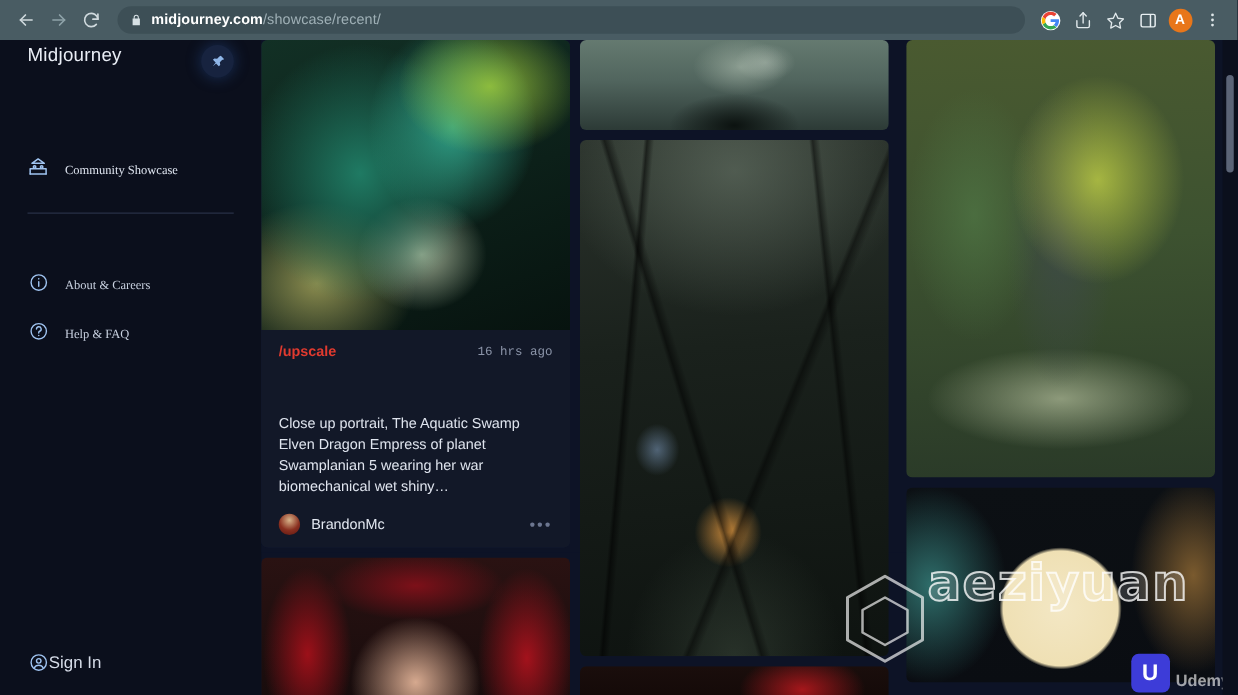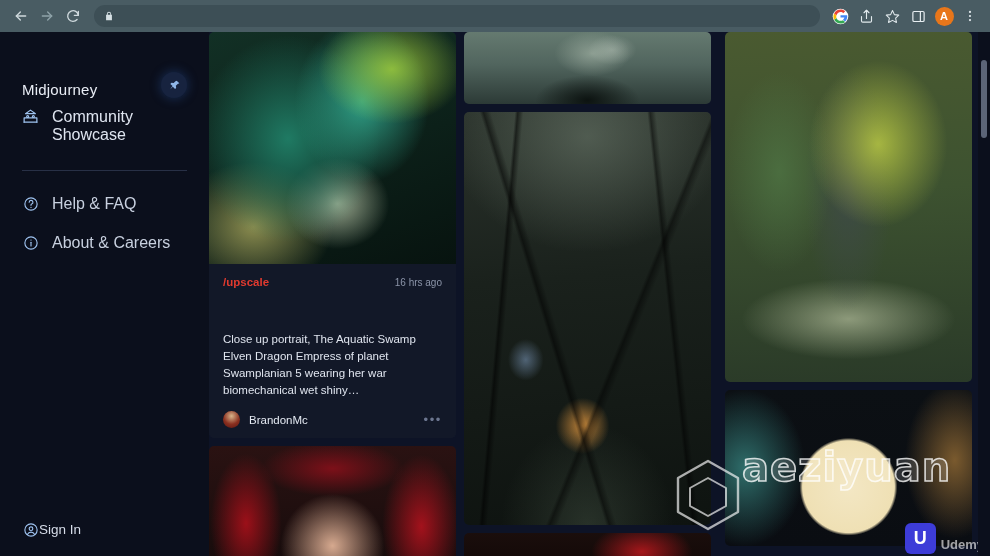--- a/index.html
+++ b/index.html
@@ -70,40 +70,41 @@
   }
 
   
   .sidebar {
     position: absolute; top: 0; left: 0;
     width: 209px; height: 524px;
     background: #0b0f1c;
     padding: 0 22px;
   }
   .brand-row {
-    display: flex; align-items: flex-end; justify-content: space-between;
+    display: flex; align-items: flex-start; justify-content: space-between;
     height: 66px;
     padding-top: 4px;
   }
   .brand-title {
     font-size: 15px; color: #e9edf5; font-weight: 500; letter-spacing: .2px;
   }
   .pin-btn {
     width: 26px; height: 26px; border-radius: 50%;
     background: #17233f;
     display: flex; align-items: center; justify-content: center;
     box-shadow: 0 0 10px 2px rgba(40,80,150,.35);
   }
   .nav-list { margin-top: 10px; }
   .nav-item {
-    display: flex; align-items: flex-start;
+    display: flex; align-items: flex-end;
     height: 34px;
     gap: 13px;
     color: #dfe5f0;
-    font-size: 16px;
+    font-size: 10px;
+    font-family: Liberation Serif, serif;
   }
   .nav-item .ico { width: 17px; height: 17px; display: flex; align-items: center; justify-content: center; flex:0 0 auto; }
   .divider {
     height: 1px;
     background: #283046;
     margin: 28px 0 24px 0;
   }
   .nav-sub .nav-item { height: 39px; color: #c8d0df; }
   .signin {
     position: absolute; bottom: 18px; left: 22px;
@@ -208,21 +209,21 @@
   
   .card-info {
     background: #121828;
     padding: 12px 14px 10px 14px;
   }
   .info-top {
     display: flex; align-items: center; justify-content: space-between;
     margin-bottom: 7px;
   }
   .cmd { color: #e03a2f; font-size: 11.5px; font-weight: 600; }
-  .ago { color: #8b94a8; font-size: 10px; }
+  .ago { color: #8b94a8; font-size: 10px; font-family: Liberation Mono, monospace; }
   .prompt {
     color: #dfe4ee;
     font-size: 11.5px;
     line-height: 17px;
     margin-bottom: 12px;
     margin-top: 43px;
   }
   .info-bottom { display: flex; align-items: center; justify-content: space-between; gap: 36px; }
   .author { display: flex; align-items: center; gap: 9px; }
   .author-av {
@@ -316,20 +317,21 @@
         <polyline points="20 5 20 11 14 11"></polyline>
     </svg>
   </div>
 
   <div class="url-pill">
     <span class="lock-icon">
       <svg width="10" height="12" viewBox="0 0 24 24" fill="#d6e0e4">
         <path d="M17 9V7a5 5 0 0 0-10 0v2H5v13h14V9h-2zm-8-2a3 3 0 0 1 6 0v2H9V7z"></path>
       </svg>
     </span>
+    <span class="url-text"><span class="host">midjourney.com</span><span class="path">/showcase/recent/</span></span>
   </div>
 
   <div class="bar-right">
     <div class="bar-icon">
       <svg width="17" height="17" viewBox="0 0 48 48">
         <circle cx="24" cy="24" r="22" fill="#ffffff"></circle>
         <path fill="#4285F4" d="M43 24.2c0-1.4-.1-2.4-.4-3.5H24v6.4h10.9c-.2 1.8-1.4 4.5-4.1 6.3l6.3 4.9C40.8 34.8 43 30 43 24.2z"></path>
         <path fill="#34A853" d="M24 44c5.4 0 9.9-1.8 13.2-4.8l-6.3-4.9c-1.7 1.2-4 2-6.9 2-5.3 0-9.8-3.5-11.4-8.3l-6.5 5C9.4 39.5 16.2 44 24 44z"></path>
         <path fill="#FBBC05" d="M12.6 28c-.4-1.2-.6-2.5-.6-3.9s.2-2.7.6-3.9l-6.5-5C4.8 17.9 4 20.9 4 24.1s.8 6.2 2.1 8.9l6.5-5z"></path>
         <path fill="#EA4335" d="M24 11.5c3.8 0 6.3 1.6 7.7 3l5.6-5.5C33.9 5.9 29.4 4 24 4 16.2 4 9.4 8.5 6.1 15.2l6.5 5C14.2 15.4 18.7 11.5 24 11.5z"></path>
@@ -393,35 +395,35 @@
       </div>
     </div>
 
     <div class="divider"></div>
 
     <div class="nav-sub">
       <div class="nav-item">
         <span class="ico">
           <svg width="16" height="16" viewBox="0 0 24 24" fill="none" stroke="#9fc3f0" stroke-width="1.7" stroke-linecap="round">
             <circle cx="12" cy="12" r="9.2"></circle>
+              <line x1="12" y1="11" x2="12" y2="16.5"></line>
+              <circle cx="12" cy="7.6" r=".95" fill="#9fc3f0" stroke="none"></circle>
+          </svg>
+        </span>
+        <span>About &amp; Careers</span>
+      </div>
+      <div class="nav-item">
+        <span class="ico">
+          <svg width="16" height="16" viewBox="0 0 24 24" fill="none" stroke="#9fc3f0" stroke-width="1.7" stroke-linecap="round">
+            <circle cx="12" cy="12" r="9.2"></circle>
               <path d="M9.3 9.3a2.8 2.8 0 1 1 3.7 2.7c-.7.3-1 .9-1 1.6v.4"></path>
               <circle cx="12" cy="17.2" r=".9" fill="#9fc3f0" stroke="none"></circle>
           </svg>
         </span>
         <span>Help &amp; FAQ</span>
-      </div>
-      <div class="nav-item">
-        <span class="ico">
-          <svg width="16" height="16" viewBox="0 0 24 24" fill="none" stroke="#9fc3f0" stroke-width="1.7" stroke-linecap="round">
-            <circle cx="12" cy="12" r="9.2"></circle>
-              <line x1="12" y1="11" x2="12" y2="16.5"></line>
-              <circle cx="12" cy="7.6" r=".95" fill="#9fc3f0" stroke="none"></circle>
-          </svg>
-        </span>
-        <span>About &amp; Careers</span>
       </div>
     </div>
 
     <div class="signin">
       <span class="ico">
         <svg width="16" height="16" viewBox="0 0 24 24" fill="none" stroke="#9fc3f0" stroke-width="1.7" stroke-linecap="round">
           <circle cx="12" cy="12" r="9.2"></circle>
             <circle cx="12" cy="10" r="2.7"></circle>
             <path d="M6.6 18.6a6 6 0 0 1 10.8 0"></path>
         </svg>

